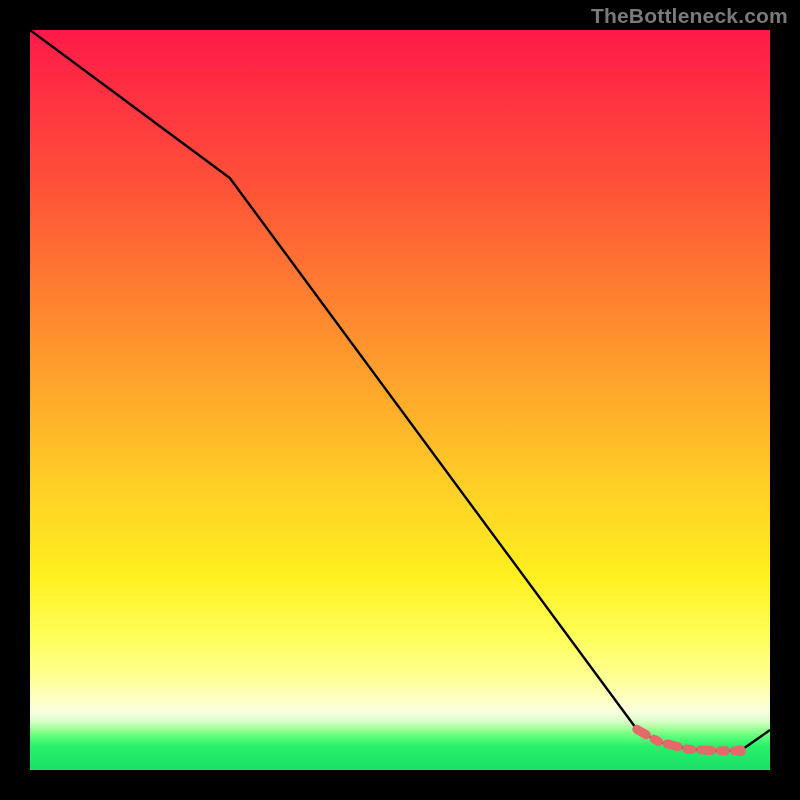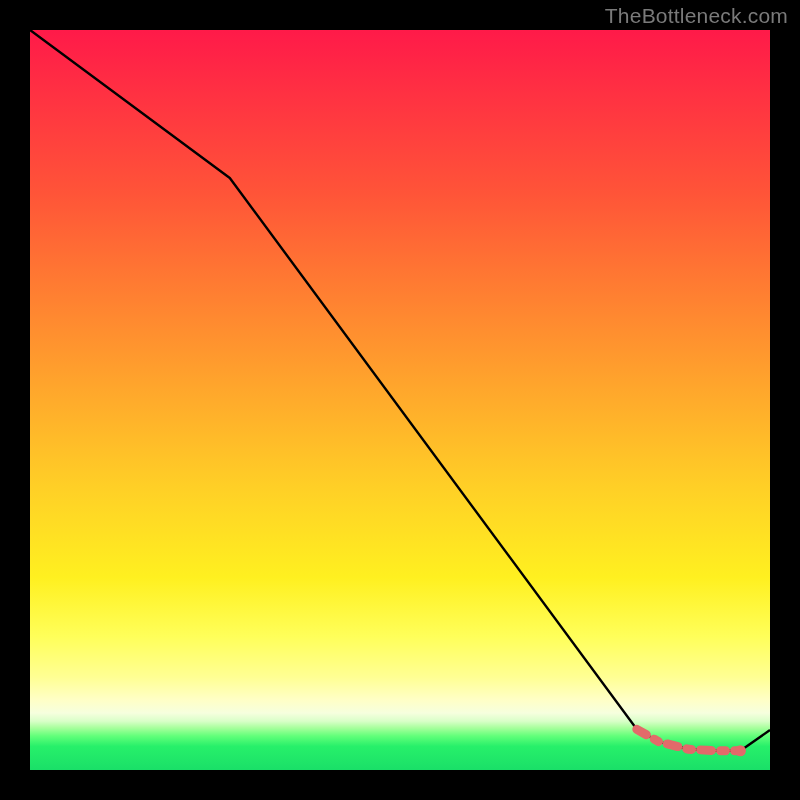--- a/index.html
+++ b/index.html
@@ -16,21 +16,21 @@
     width: 800px;
     height: 800px;
     background: #000;
   }
   .watermark {
     position: absolute;
     top: 4px;
     right: 12px;
     color: #7a7a7a;
     font-size: 21px;
-    font-weight: 400;
+    font-weight: 700;
     letter-spacing: 0.2px;
     z-index: 10;
     margin-left: 15px;
   }
   .plot {
     position: absolute;
     left: 30px;
     top: 30px;
     width: 740px;
     height: 740px;

